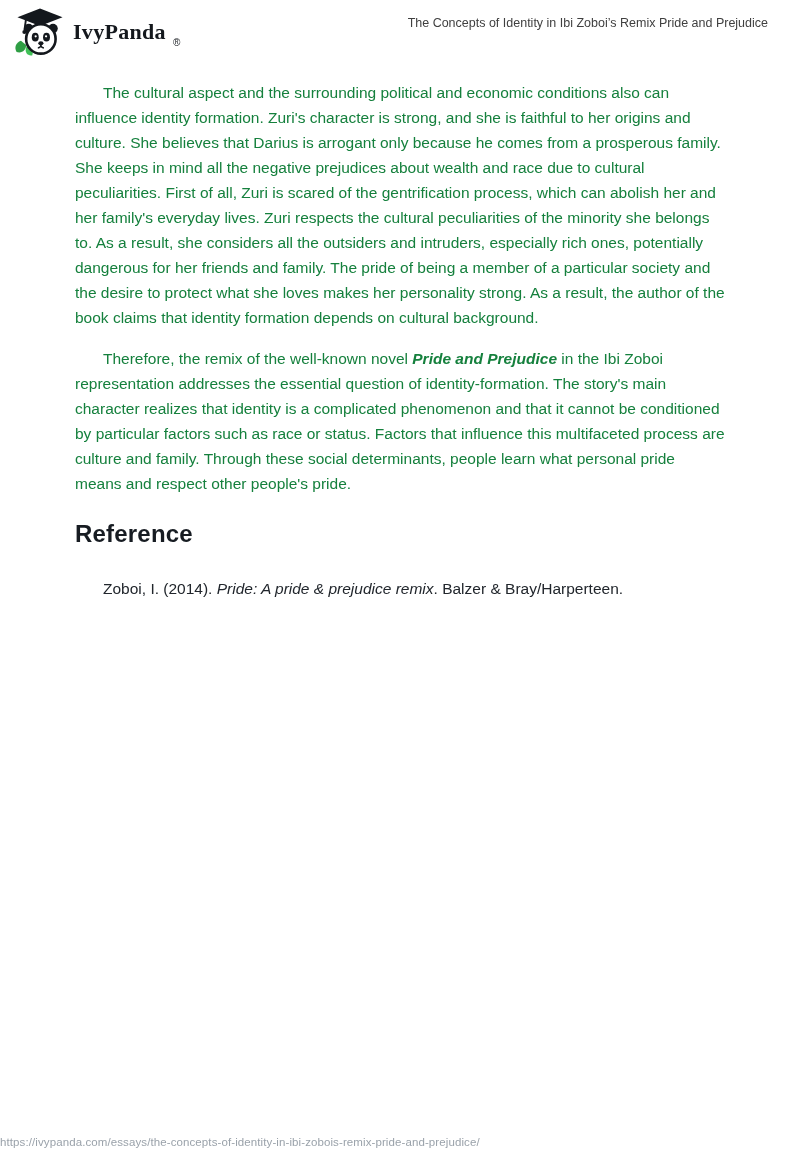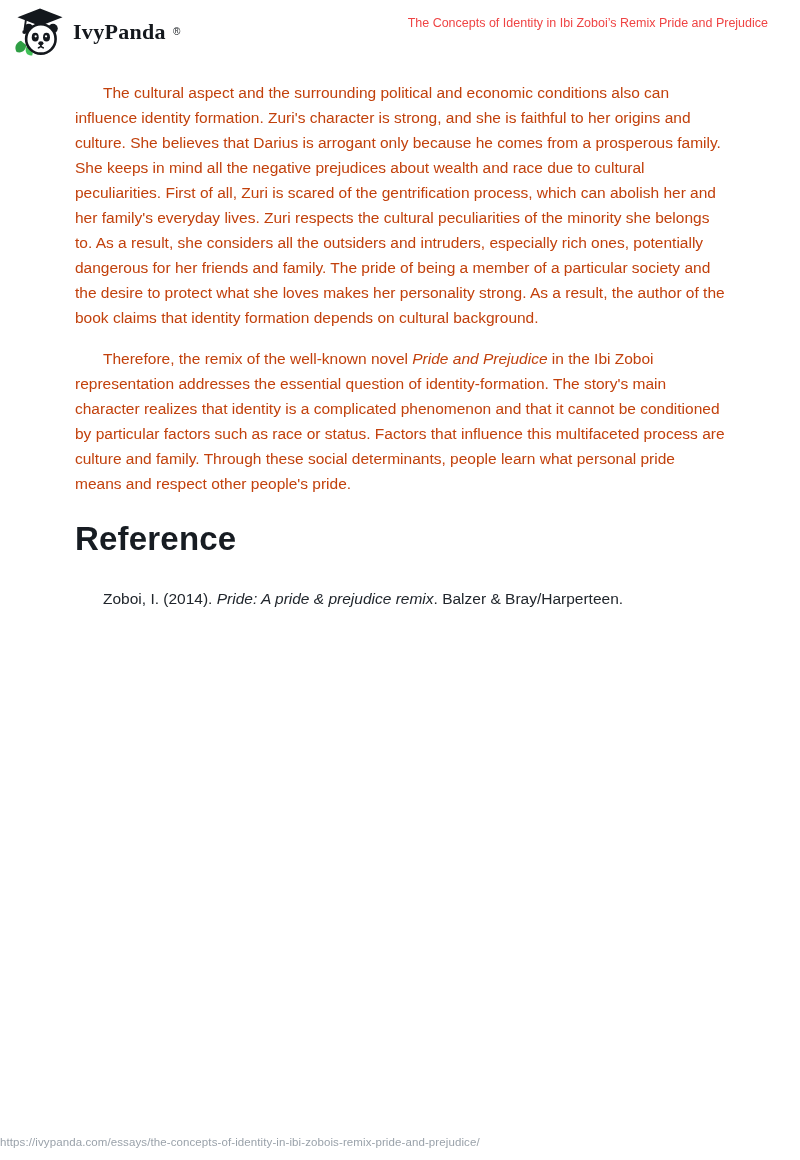--- a/index.html
+++ b/index.html
@@ -20,21 +20,21 @@
   .header {
     display: flex;
     align-items: flex-start;
     justify-content: space-between;
     padding: 6px 32px 0 14px;
     height: 62px;
     flex: 0 0 auto;
   }
   .brand {
     display: flex;
-    align-items: center;
+    align-items: flex-end;
     gap: 7px;
     cursor: pointer;
   }
   .logo { display: block; }
   .logo svg { width: 52px; height: 52px; display: block; }
   .brand-name {
     font-family: "Liberation Serif", serif;
     font-weight: 700;
     font-size: 22px;
     color: #14181d;
@@ -42,41 +42,41 @@
     line-height: 52px;
   }
   .reg-mark {
     font-size: 10px;
     color: #14181d;
     vertical-align: top;
     line-height: 30px;
   }
   .doc-title {
     font-size: 12.5px;
-    color: #ef4444;
+    color: #404040;
     padding-top: 10px;
     white-space: nowrap;
   }
 
   
   .content {
     padding: 18px 75px 0 75px;
     color: #21262c;
     flex: 0 0 auto;
   }
   .para {
     font-size: 15.5px;
     line-height: 25px;
     text-indent: 28px;
     margin-bottom: 16px;
-    color: #c2410c;
+    color: #15803d;
   }
-  .para em { font-style: italic; }
+  .para em { font-style: italic; font-weight: bold; }
   .ref-heading {
-    font-size: 33px;
+    font-size: 24px;
     font-weight: 700;
     color: #171c22;
     margin: 24px 0 28px 0;
     letter-spacing: 0.2px;
   }
   .reference-entry {
     font-size: 15.5px;
     line-height: 25px;
     text-indent: 28px;
     color: #21262c;

